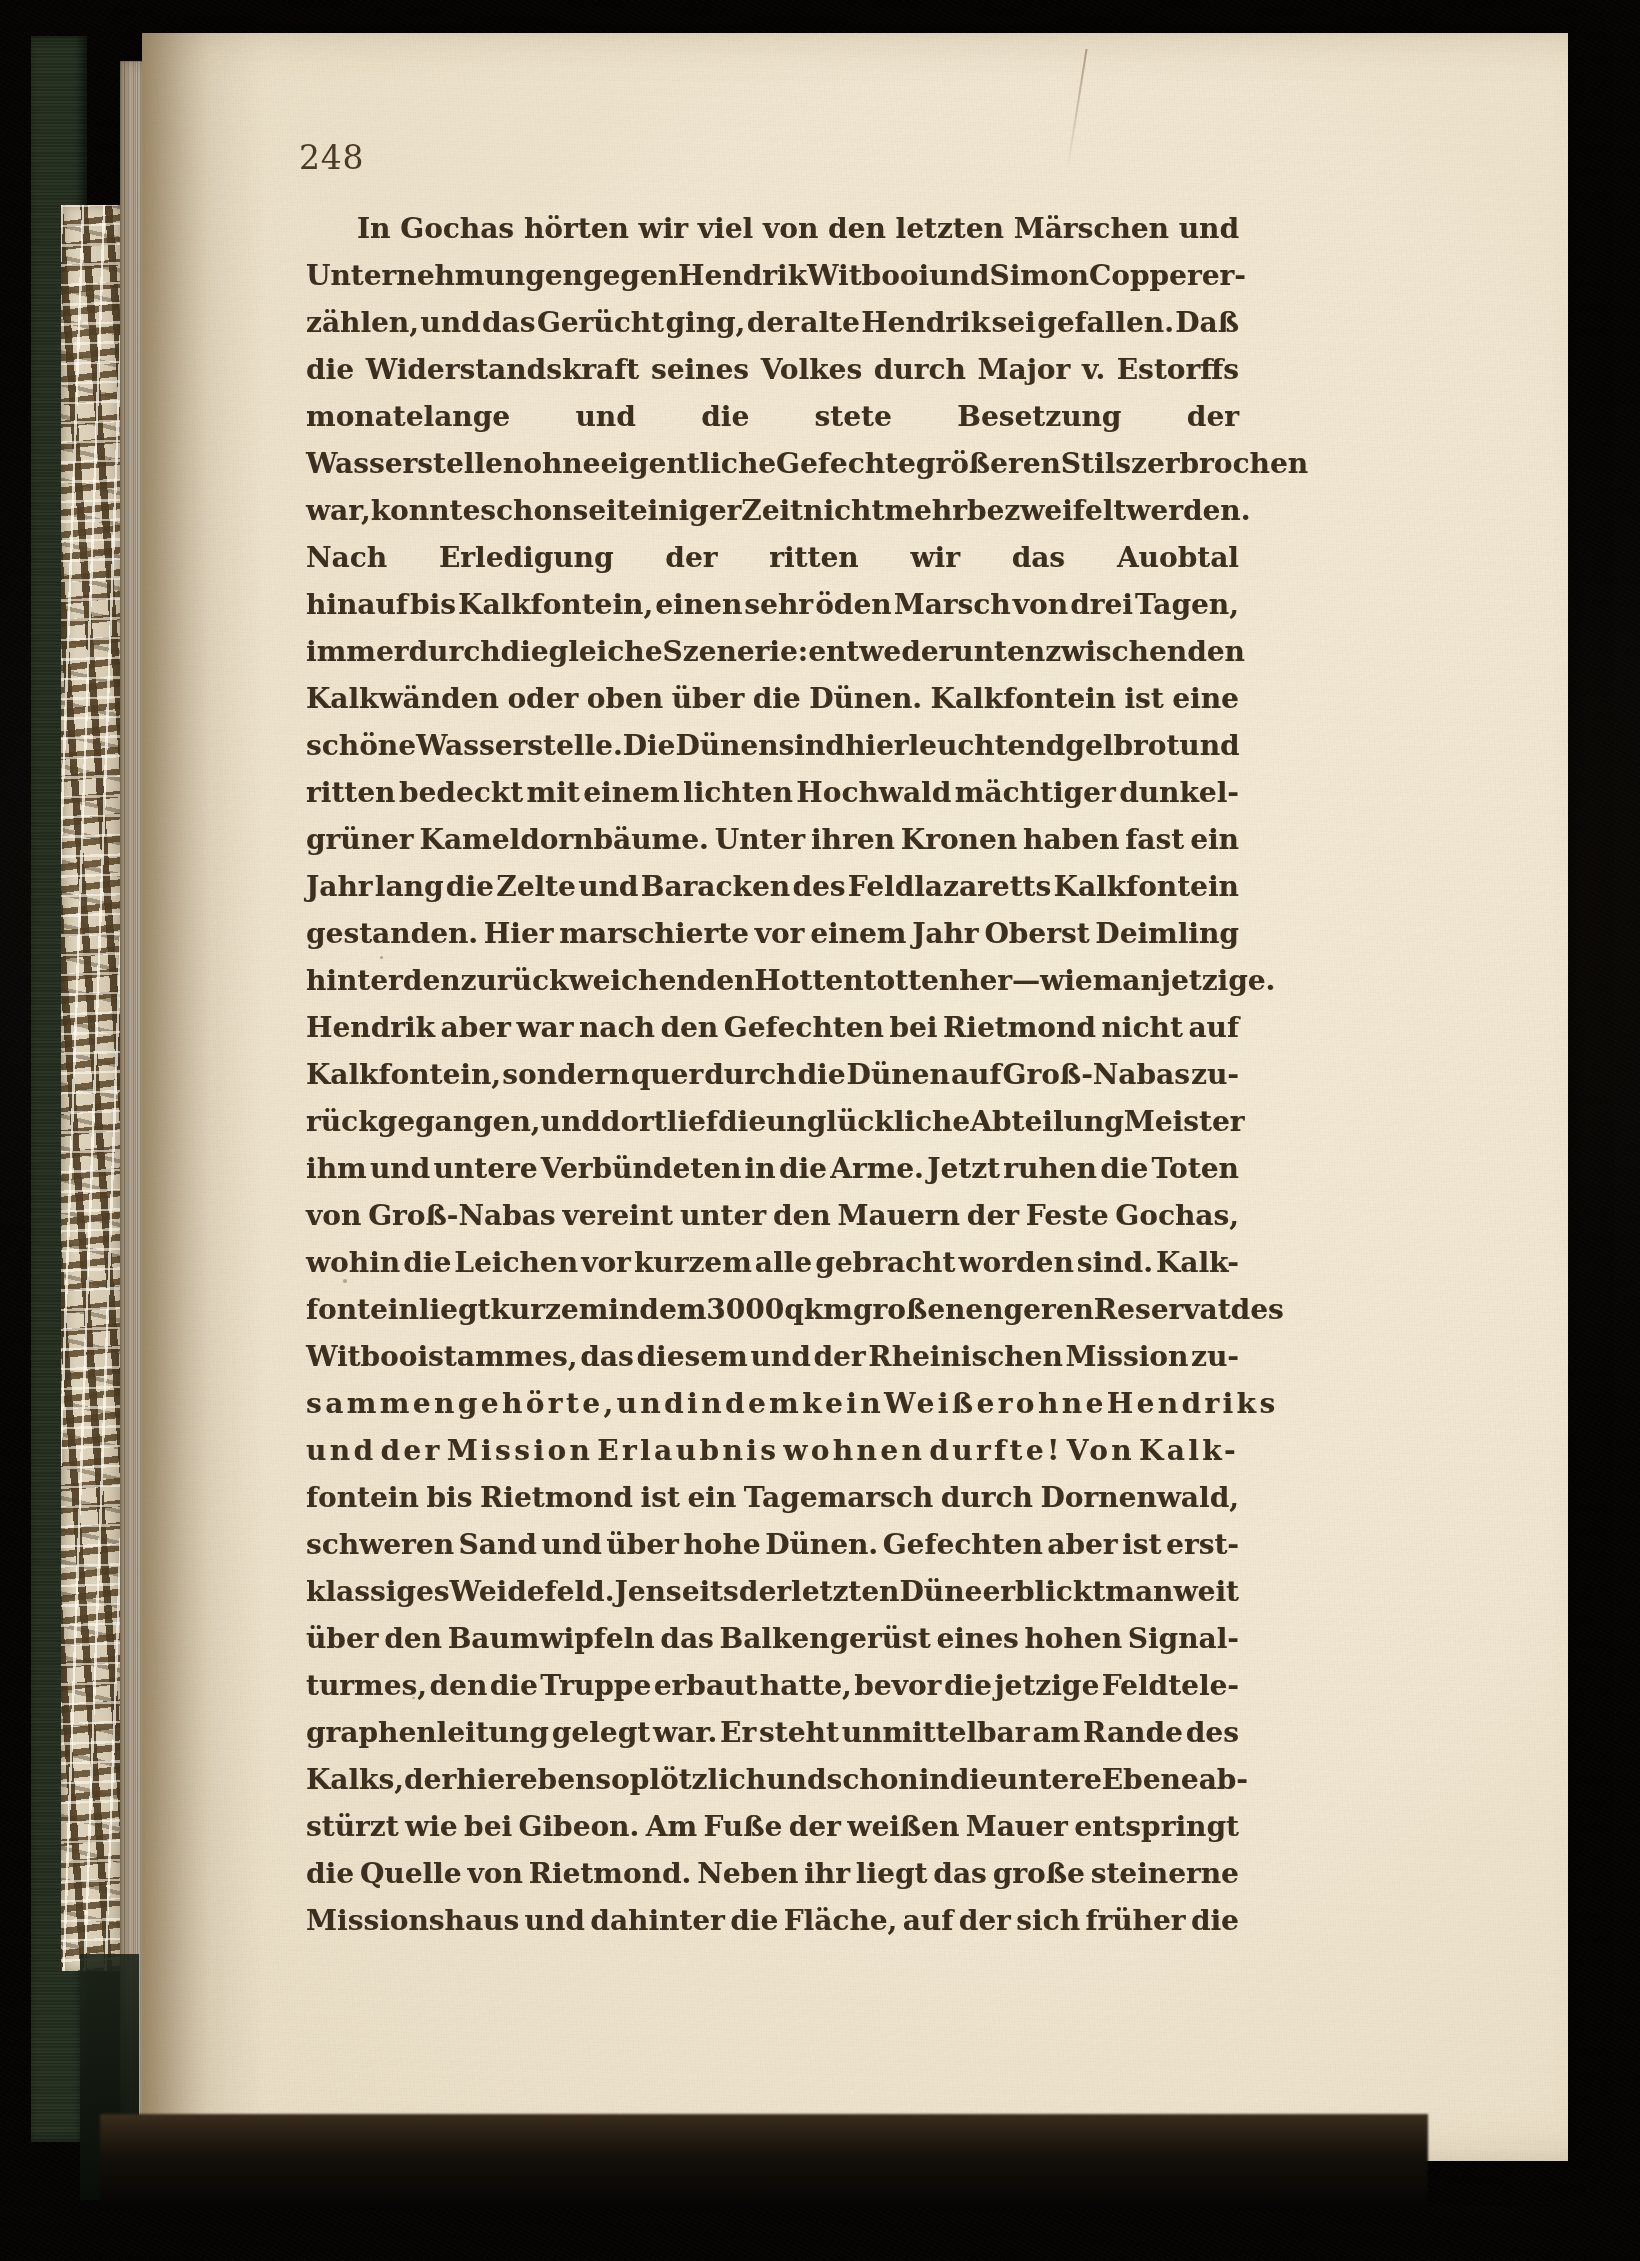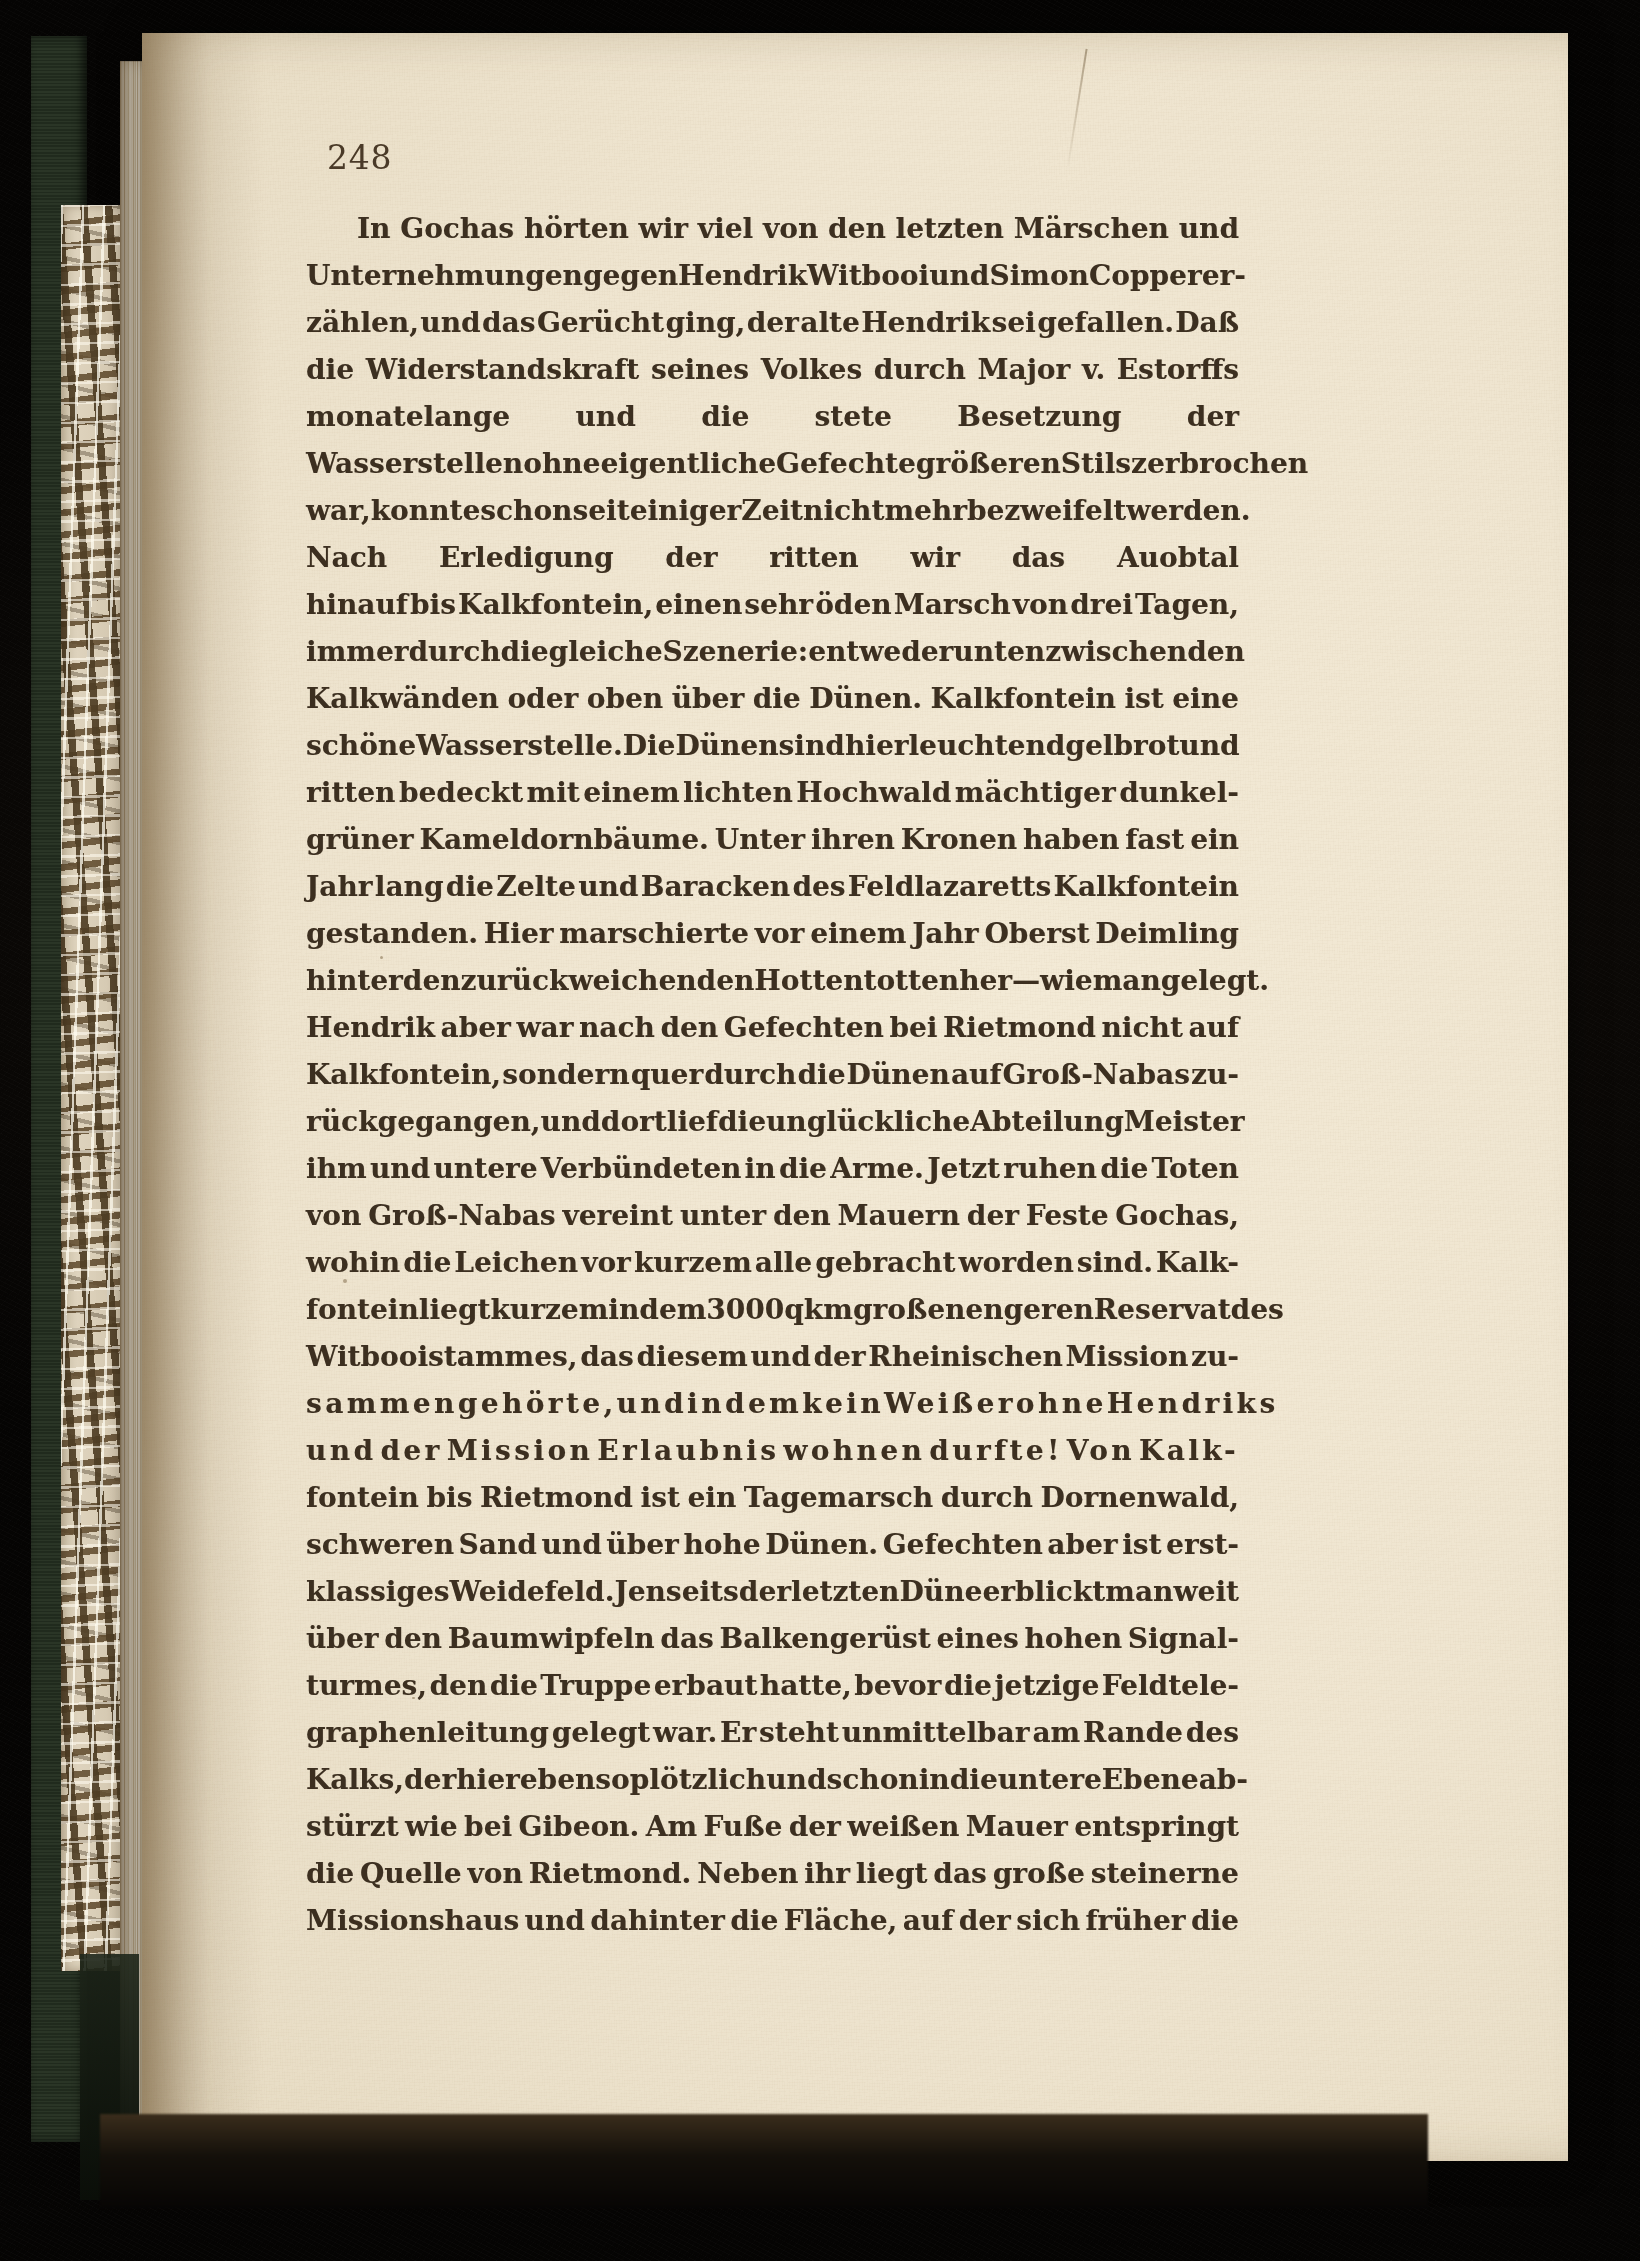--- a/index.html
+++ b/index.html
@@ -127,21 +127,20 @@
   .speck { position:absolute; background: rgba(120,98,64,.5); border-radius:50%; }
 
   
   #folio {
     position:absolute;
     left: 157px; top: 105px;
     font-family: "DejaVu Serif", "Liberation Serif", serif;
     font-size: 33px;
     color: #4a3a28;
     letter-spacing: 0.8px;
-    margin-left: 28px;
   }
 
   #textblock {
     position:absolute;
     left: 164px; top: 172px;
     width: 933px;
   }
 
   .line {
     display: flex;
@@ -374,21 +373,21 @@
         </div>
         <div class="line">
           <span>hinter</span>
           <span>den</span>
           <span>zurückweichenden</span>
           <span>Hottentotten</span>
           <span>her</span>
           <span>—</span>
           <span>wie</span>
           <span>man</span>
-          <span>gelegt.</span>
+          <span>jetzige.</span>
         </div>
         <div class="line">
           <span>Hendrik</span>
           <span>aber</span>
           <span>war</span>
           <span>nach</span>
           <span>den</span>
           <span>Gefechten</span>
           <span>bei</span>
           <span>Rietmond</span>

